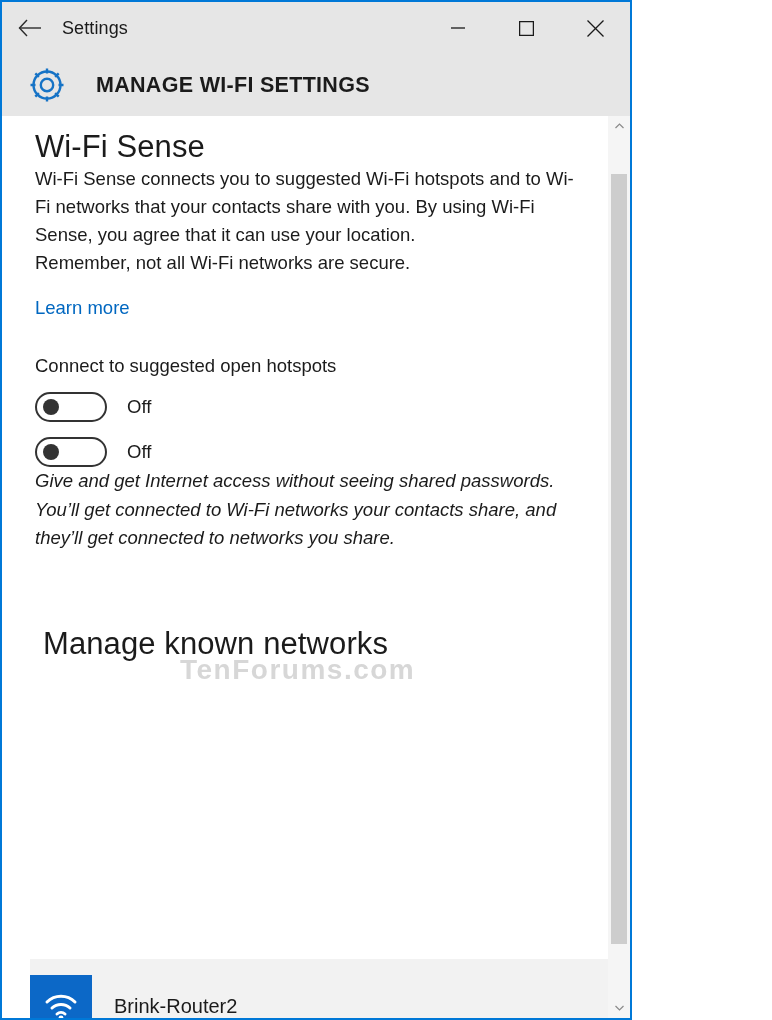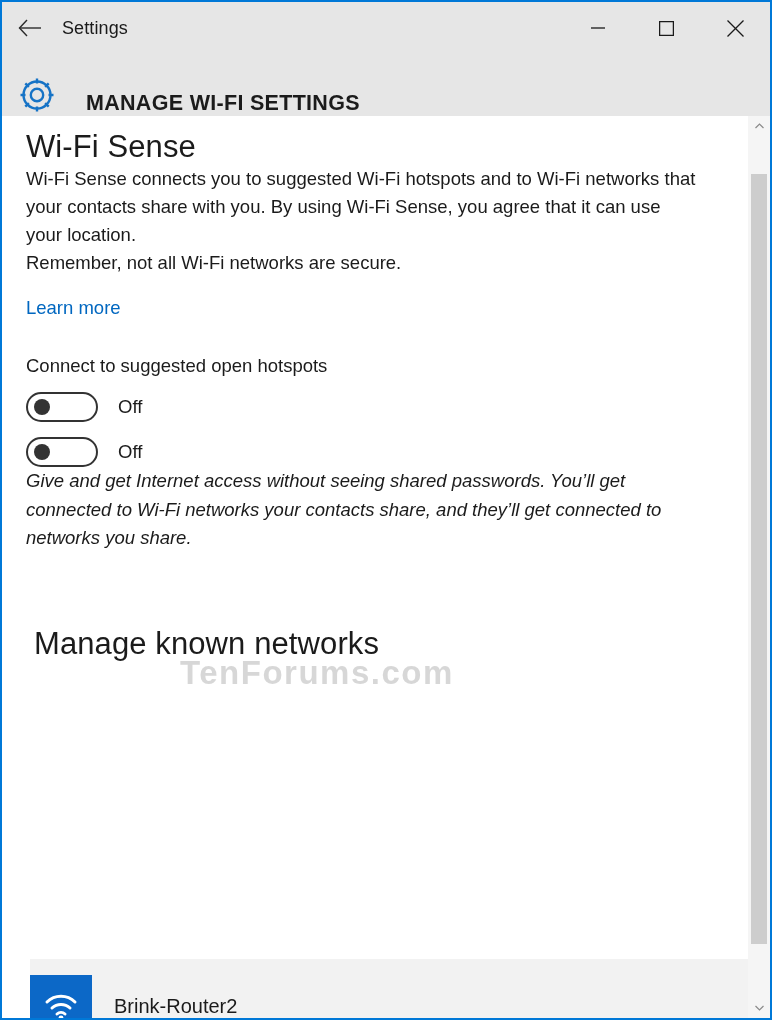--- a/index.html
+++ b/index.html
@@ -6,21 +6,21 @@
     margin: 0;
     padding: 0;
     background: #ffffff;
   }
   body {
     font-family: "Liberation Sans", sans-serif;
     -webkit-font-smoothing: antialiased;
   }
   .window {
     position: relative;
-    width: 772px;
+    width: 632px;
     height: 1020px;
     box-sizing: border-box;
     border: 2px solid #0078d7;
     background: #ffffff;
     overflow: hidden;
   }
   
   .titlebar {
     position: relative;
     height: 52px;
@@ -57,22 +57,22 @@
     align-items: center;
     justify-content: center;
     color: #1a1a1a;
   }
   .caption-btn svg { display: block; }
   
   .header {
     height: 62px;
     background: #e6e6e6;
     display: flex;
-    align-items: flex-end;
-    padding-left: 14px;
+    align-items: center;
+    padding-left: 24px;
     box-sizing: border-box;
   }
   .gear-wrap {
     width: 42px;
     height: 42px;
     display: flex;
     align-items: center;
     justify-content: center;
   }
   .header-title {
@@ -88,21 +88,21 @@
     height: 902px;
     background: #ffffff;
     overflow: hidden;
   }
   .content {
     position: absolute;
     top: 0;
     left: 0;
     right: 22px;
     bottom: 0;
-    padding: 0 24px;
+    padding: 0 33px;
     box-sizing: border-box;
     overflow: hidden;
   }
   h1.section-title {
     font-size: 31px;
     font-weight: 300;
     color: #1b1b1b;
     margin: 0;
     padding-top: 13px;
     letter-spacing: 0.1px;
@@ -190,21 +190,21 @@
   .network-name {
     font-size: 20px;
     color: #1b1b1b;
     margin-left: 22px;
   }
   
   .watermark {
     position: absolute;
     left: 178px;
     top: 538px;
-    font-size: 33px;
+    font-size: 28px;
     font-weight: bold;
     color: rgba(150,150,150,0.38);
     letter-spacing: 1.5px;
     pointer-events: none;
     user-select: none;
     white-space: nowrap;
   }
   
   .scrollbar {
     position: absolute;

